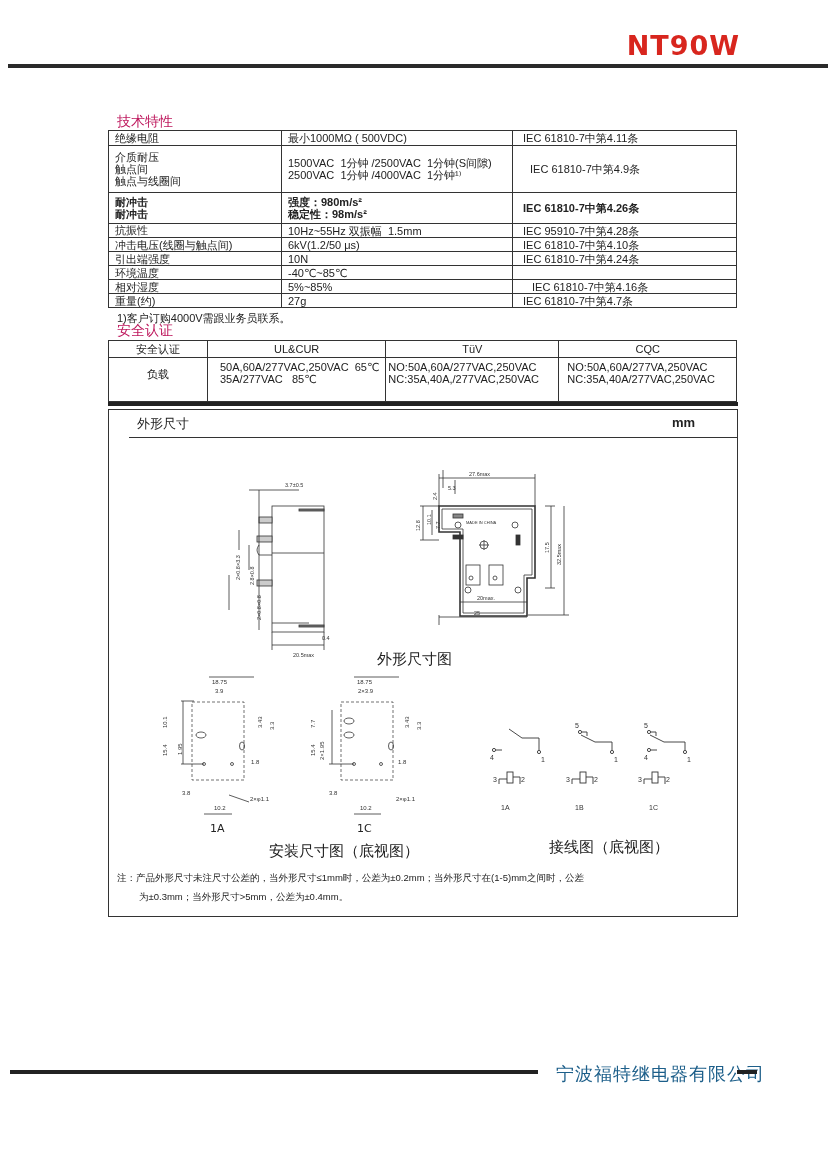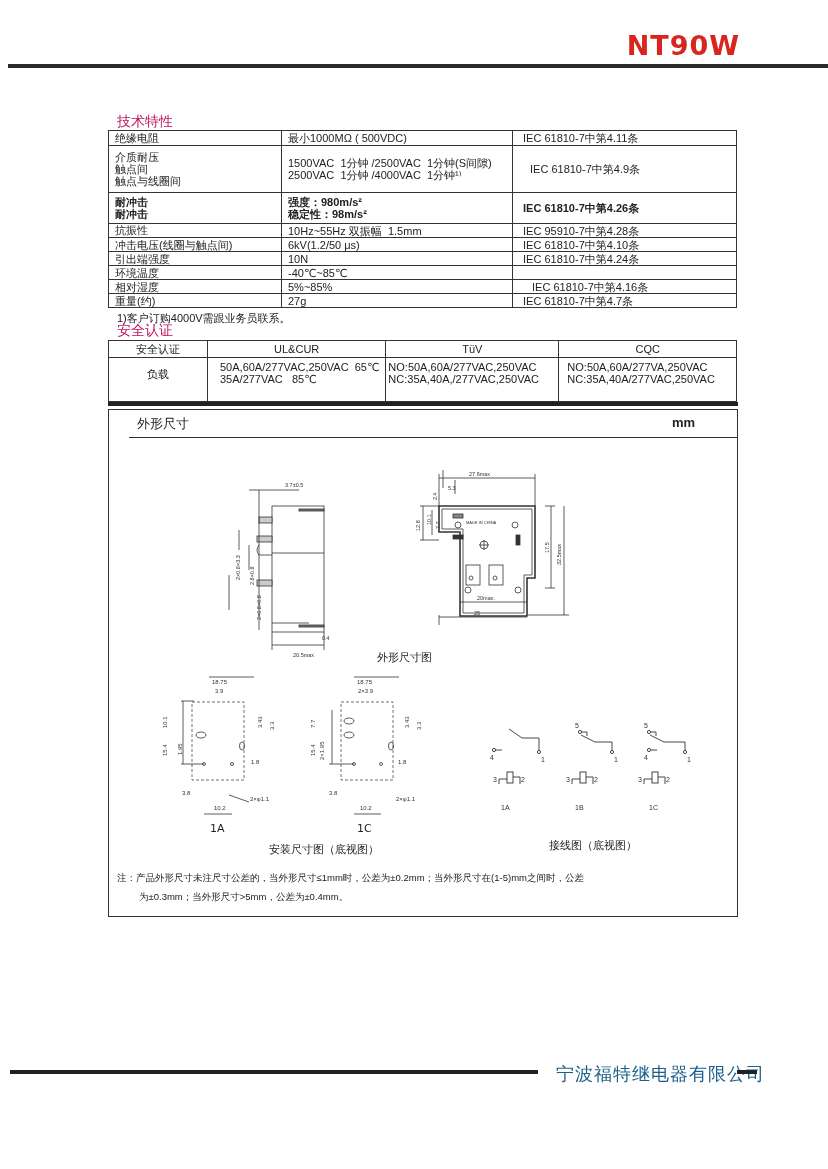--- a/index.html
+++ b/index.html
@@ -17,21 +17,21 @@
   .footnote { position:absolute; left:117px; top:311px; font-size:11px;text-align:right; }
   .cert { left:108px; top:340px; width:629px; }
   .cert td { text-align:center; }
   .cert td.l { text-align:left; padding-left:8px; }
   .thick-rule { position:absolute; left:108px; width:630px; top:402px; height:4px; background:#222; }
   .dim-box { position:absolute; left:108px; top:409px; width:628px; height:506px; border:1px solid #333; }
   .dim-head { position:absolute; left:0; right:0; top:0; height:27px; border-bottom:1px solid #333;margin-left:20px; }
   .dim-head .t { position:absolute; left:8px; top:5px; font-size:13px; font-family:"DejaVu Sans",sans-serif; }
   .dim-head .u { position:absolute; right:42px; top:5px; font-size:13px; font-weight:bold; }
   svg text { font-family:"Liberation Sans",sans-serif; }
-  .cap { position:absolute; font-size:11px; font-family:"DejaVu Sans",sans-serif; }
+  .cap { position:absolute; font-size:15px; font-family:"DejaVu Sans",sans-serif; }
   .note { position:absolute; left:8px; top:458px; font-size:9.5px; line-height:19px; width:610px; }
   .bot-rule { position:absolute; left:10px; width:528px; top:1070px; height:4px; background:#222; }
   .bot-rule2 { position:absolute; left:737px; width:20px; top:1070px; height:4px; background:#222; }
   .company { position:absolute; left:556px; top:1062px; font-size:18px; color:#1d5f8a; letter-spacing:1px;
              font-family:"DejaVu Sans",sans-serif; }
 </style>
 </head>
 <body>
 
 <div class="brand">NT90W</div>

